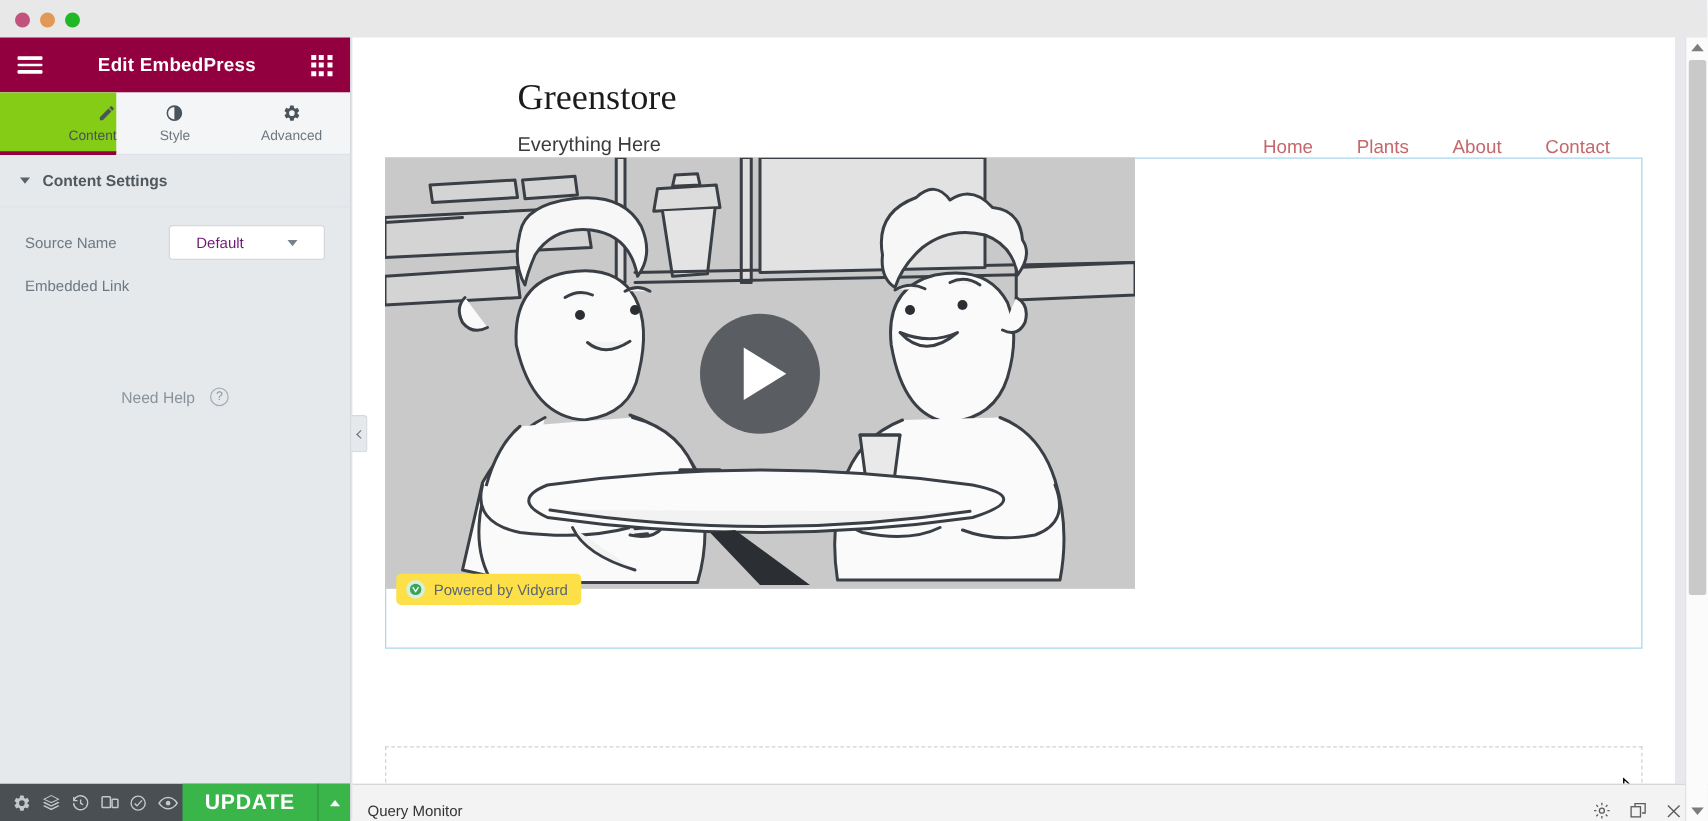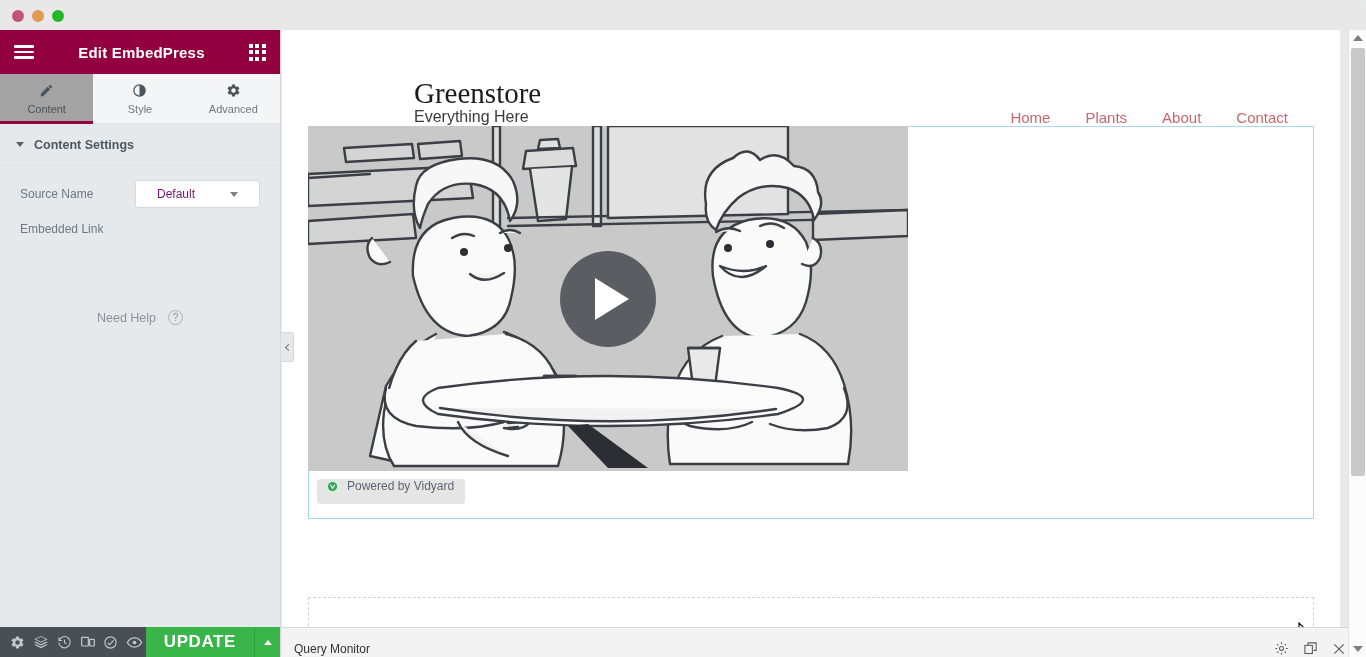--- a/index.html
+++ b/index.html
@@ -39,21 +39,21 @@
   .panel-title { font-size:15px; font-weight:bold; letter-spacing:.2px; }
   .grid-icon { display:grid; grid-template-columns:repeat(3,4px); grid-gap:2.5px; cursor:pointer;}
   .grid-icon span{ width:4px; height:4px; background:#fff; }
 
   .tabs { display:flex; height:50px; background:#f4f5f7; flex:none; }
   .tab {
     flex:1; display:flex; flex-direction:column; align-items:center; justify-content:center;
     gap:5px; font-size:11px; color:#6d7882; cursor:pointer; position:relative;
     border-bottom:1px solid #dfe2e6;
   }
-  .tab.active { background:#a3a3a3; color:#495157; }
+  .tab.active { background:#84cc16; color:#495157;align-items:flex-end; }
   .tab.active:after{
     content:""; position:absolute; left:0; right:0; bottom:-1px; height:3px; background:#93003f;
   }
   .tab .ticon { height:16px; display:flex; align-items:center; justify-content:center; color:#4a545c; }
 
   .section-head {
     height:42px; display:flex; align-items:center; gap:10px; padding:0 16px;
     border-bottom:1px solid #dfe2e6; flex:none;
   }
   .caret-down { width:0;height:0;border-left:4px solid transparent;border-right:4px solid transparent;border-top:5px solid #5a6369;}
@@ -120,43 +120,43 @@
   
   .preview {
     position:absolute; left:282px; top:30px; width:1058px; height:597px;
     background:#fff; overflow:hidden;
   }
   .site-header {
     height:96px; display:flex; align-items:flex-end; justify-content:space-between;
     padding:0 52px 0 132px;
   }
   .brand-name { font-family:"Liberation Serif", serif; font-size:29px; color:#1b1b1b; line-height:1.05;}
-  .brand-tag { font-size:16px; color:#3b3b3b; margin-top:0;}
+  .brand-tag { font-size:16px; color:#3b3b3b; margin-top:15px;}
   .nav { display:flex; gap:35px; }
   .nav a { font-size:15px; color:#c4686b; text-decoration:none; cursor:pointer; }
 
   .widget-box {
     margin:0 26px; border:1px solid #a9d7ee; height:393px; position:relative;
   }
   .video-wrap {
     position:absolute; left:-1px; top:-1px; width:600px; height:345px;
     background:#c9c9c9; overflow:hidden;
   }
   .play-btn {
     position:absolute; left:50%; top:50%; transform:translate(-50%,-50%);
     width:96px; height:96px; border-radius:50%; background:rgba(47,52,60,.72);
     display:flex; align-items:center; justify-content:center; cursor:pointer;
   }
   .play-tri {
     width:0;height:0;border-top:21px solid transparent;border-bottom:21px solid transparent;
     border-left:34px solid #fff; margin-left:8px;
   }
   .vidyard-badge {
-    position:absolute; left:8px; top:352px; height:25px; background:#e5e5e5;
-    border-radius:4px; display:flex; align-items:flex-start; gap:7px; padding:0 11px 0 8px;
+    position:absolute; left:8px; top:332px; height:25px; background:#fde047;
+    border-radius:4px; display:flex; align-items:center; gap:7px; padding:0 11px 0 8px;
     font-size:12px; color:#5c6773; cursor:pointer;
   }
   .vy-logo {
     width:15px;height:15px;border-radius:50%;background:#d8efdc;
     display:flex;align-items:center;justify-content:center;
   }
 
   .dashed-block {
     margin:78px 26px 0 26px; height:60px; border:1.3px dashed #cfd2d6; border-top-style:dashed;
   }

